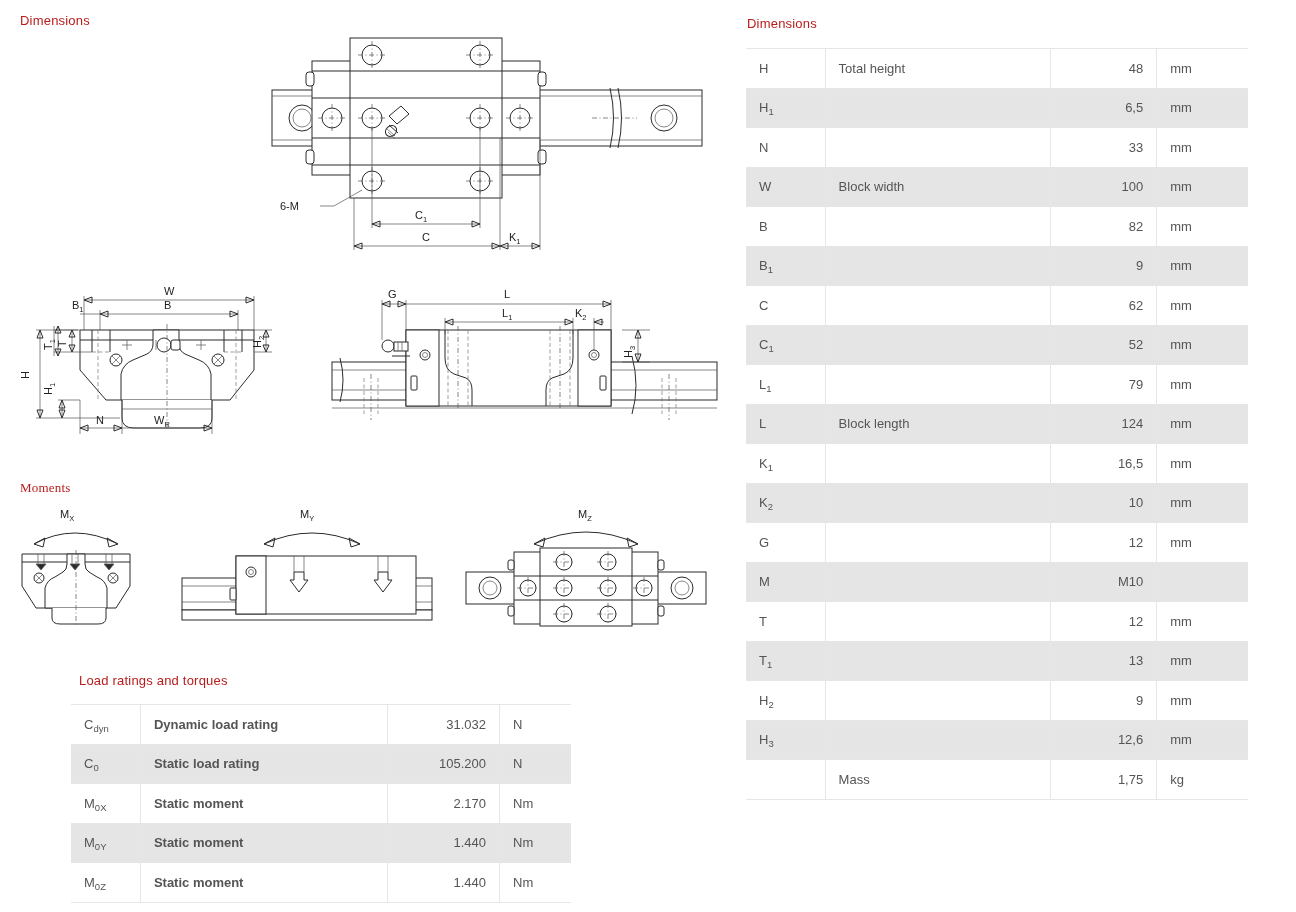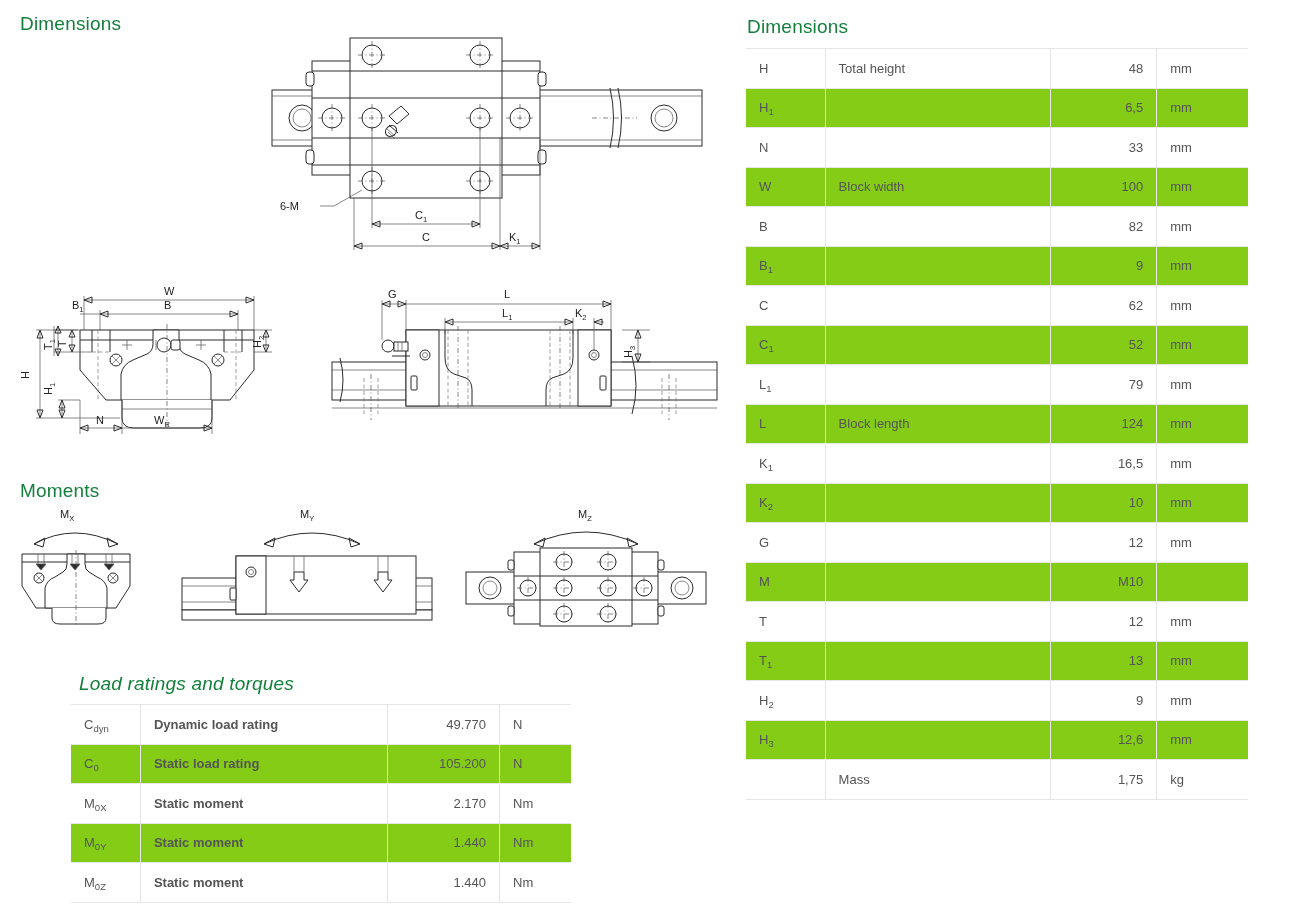--- a/index.html
+++ b/index.html
@@ -9,40 +9,40 @@
     width: 1296px; height: 912px;
     background: #ffffff;
     font-family: "Liberation Sans", sans-serif;
     color: #4a4a4a;
     overflow: hidden;
   }
   .page { position: relative; width: 1296px; height: 912px; }
 
   
   .sec-heading {
-    color: #15803d;
-    font-size: 19px;
+    color: #b91c1c;
+    font-size: 13px;
     font-weight: 400;
     letter-spacing: .2px;
     white-space: nowrap;
   }
 
   
   .col-left  { position: absolute; left: 0;   top: 0; width: 740px; height: 912px; }
   .col-right { position: absolute; left: 746px; top: 0; width: 550px; height: 912px; }
 
   
   table.spec {
     border-collapse: collapse;
     width: 100%;
     font-size: 13px;
     color: #555;
   }
   table.spec tr { height: 39.5px; }
-  table.spec tr.alt td { background: #84cc16; }
+  table.spec tr.alt td { background: #e5e5e5; }
   table.spec td {
     border-top: 1px solid #e6e6e6;
     border-bottom: 1px solid #e6e6e6;
     padding: 0 13px;
     vertical-align: middle;
     font-weight: 400;
   }
   table.spec td.sym   { width: 78px; border-right: 1px solid #e6e6e6; white-space: nowrap; }
   table.spec td.desc  { border-right: 1px solid #e6e6e6; }
   table.spec td.val   { text-align: right; border-right: 1px solid #e6e6e6; white-space: nowrap; }
@@ -380,21 +380,21 @@
 
         <line class="lnt" x1="290" y1="52" x2="318" y2="52"></line>
         <line class="lnt" x1="290" y1="84" x2="318" y2="84"></line>
         <line class="lnt" x1="306" y1="52" x2="306" y2="84"></line>
         <path class="ln" d="M306 52 l-3 8 l6 0 z" fill="#2b2b2b"></path>
         <path class="ln" d="M306 84 l-3 -8 l6 0 z" fill="#2b2b2b"></path>
         <text class="dimtxt" x="300" y="80" transform="rotate(-90 300 80)">H<tspan class="sb" dy="3">3</tspan></text>
       </svg>
     </div>
 
-    <div class="sec-heading" style="position:absolute;left:20px;top:480px;">Moments</div>
+    <div class="sec-heading" style="position:absolute;left:20px;top:480px;font-family:Liberation Serif, serif;">Moments</div>
 
     <div class="dwg" style="left:14px;top:500px;">
       <svg width="130" height="126" viewBox="0 0 130 126">
         <text class="dimtxt" x="46" y="18">M<tspan class="sb" dy="3">X</tspan></text>
         <path class="ln" d="M20 44 Q60 22 104 44"></path>
         <path class="ln" d="M20 44 l11 -6 l-2 9 z" fill="#fff"></path>
         <path class="ln" d="M104 44 l-11 -6 l2 9 z" fill="#fff"></path>
 
         <path class="ln fillw" d="M8 54 L116 54 L116 86 L102 108 L22 108 L8 86 Z"></path>
         <line class="ln" x1="8" y1="62" x2="116" y2="62"></line>
@@ -515,29 +515,29 @@
             <line class="lnd" x1="106" y1="103" x2="106" y2="125"></line>
           </g>
         <g>
             <circle class="ln" cx="150" cy="114" r="8"></circle>
            <line class="lnd" x1="139" y1="114" x2="161" y2="114"></line>
             <line class="lnd" x1="150" y1="103" x2="150" y2="125"></line>
           </g>
       </svg>
     </div>
 
-    <div class="sec-heading" style="position:absolute;left:79px;top:673px;font-style:italic;">Load ratings and torques</div>
+    <div class="sec-heading" style="position:absolute;left:79px;top:673px;">Load ratings and torques</div>
 
     <div style="position:absolute;left:71px;top:704px;width:500px;">
       <table class="spec" id="load-table">
         <tbody>
             <tr>
               <td class="sym">C<sub>dyn</sub></td>
               <td class="desc">Dynamic load rating</td>
-              <td class="val">49.770</td>
+              <td class="val">31.032</td>
               <td class="unit">N</td>
             </tr>
             <tr class="alt">
               <td class="sym">C<sub>0</sub></td>
               <td class="desc">Static load rating</td>
               <td class="val">105.200</td>
               <td class="unit">N</td>
             </tr>
             <tr>
               <td class="sym">M<sub>0X</sub></td>

